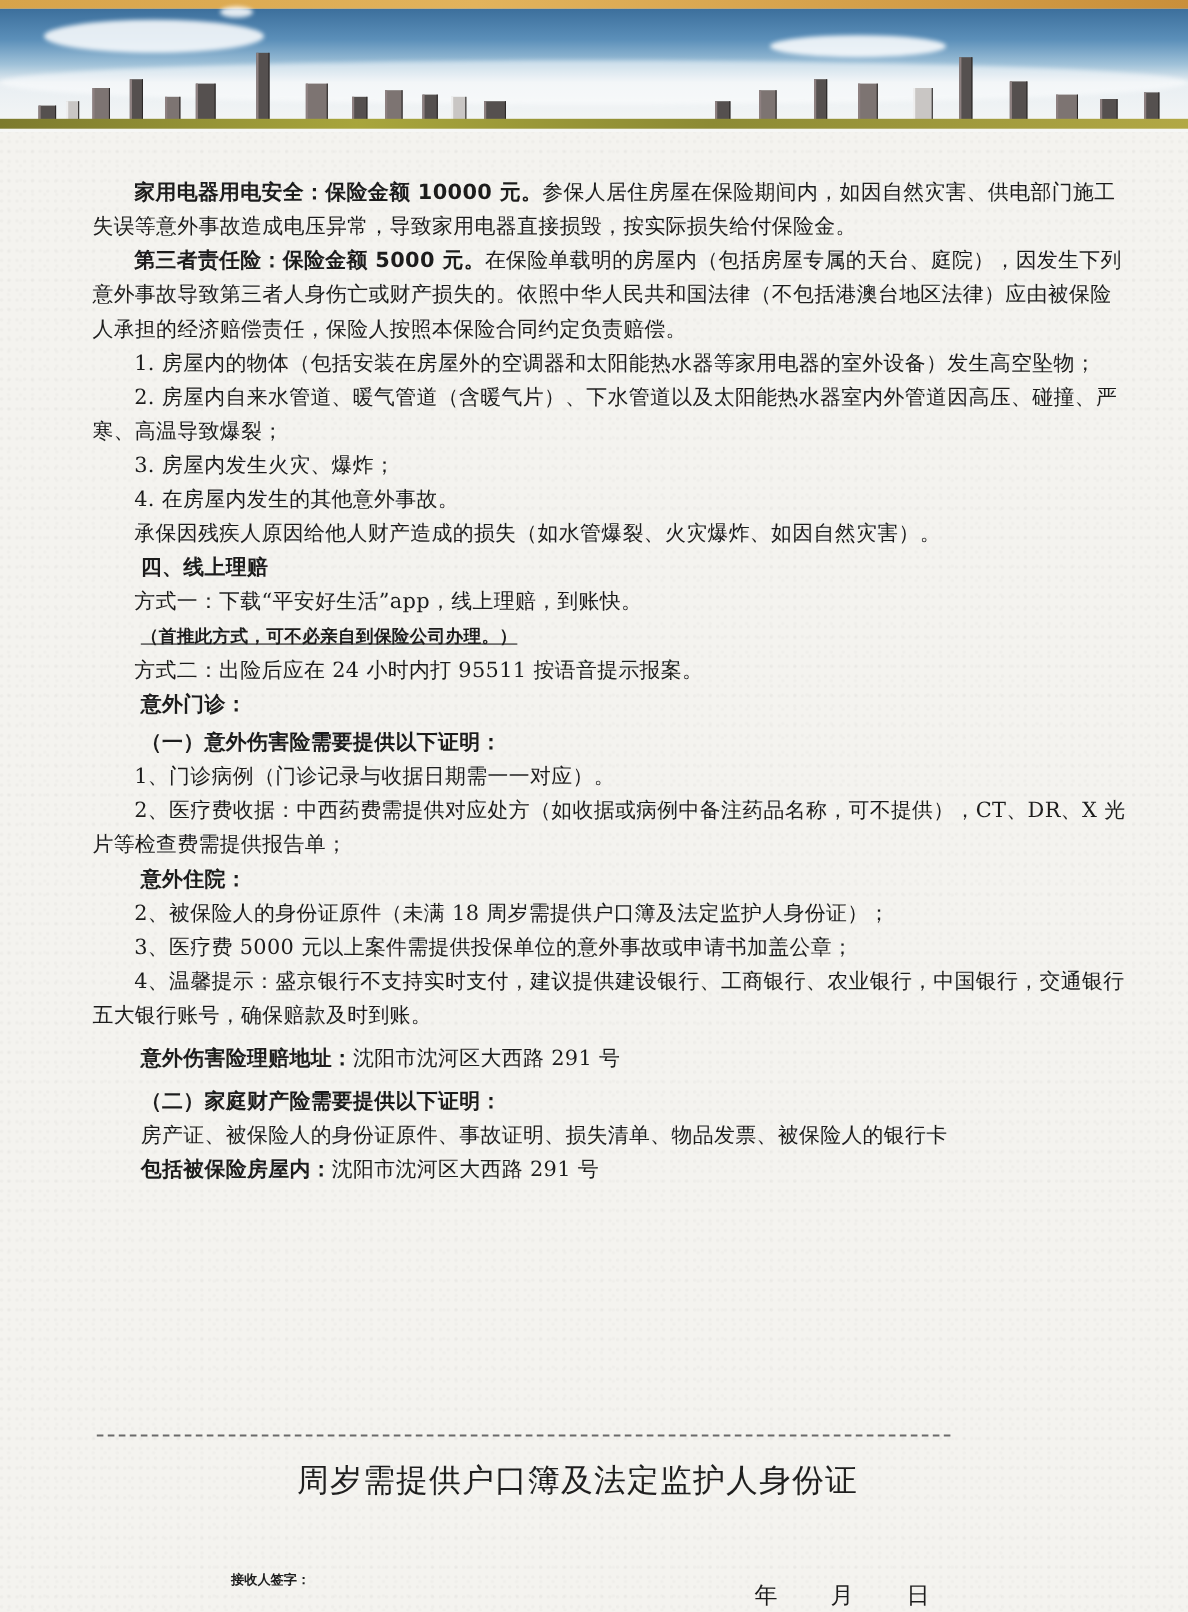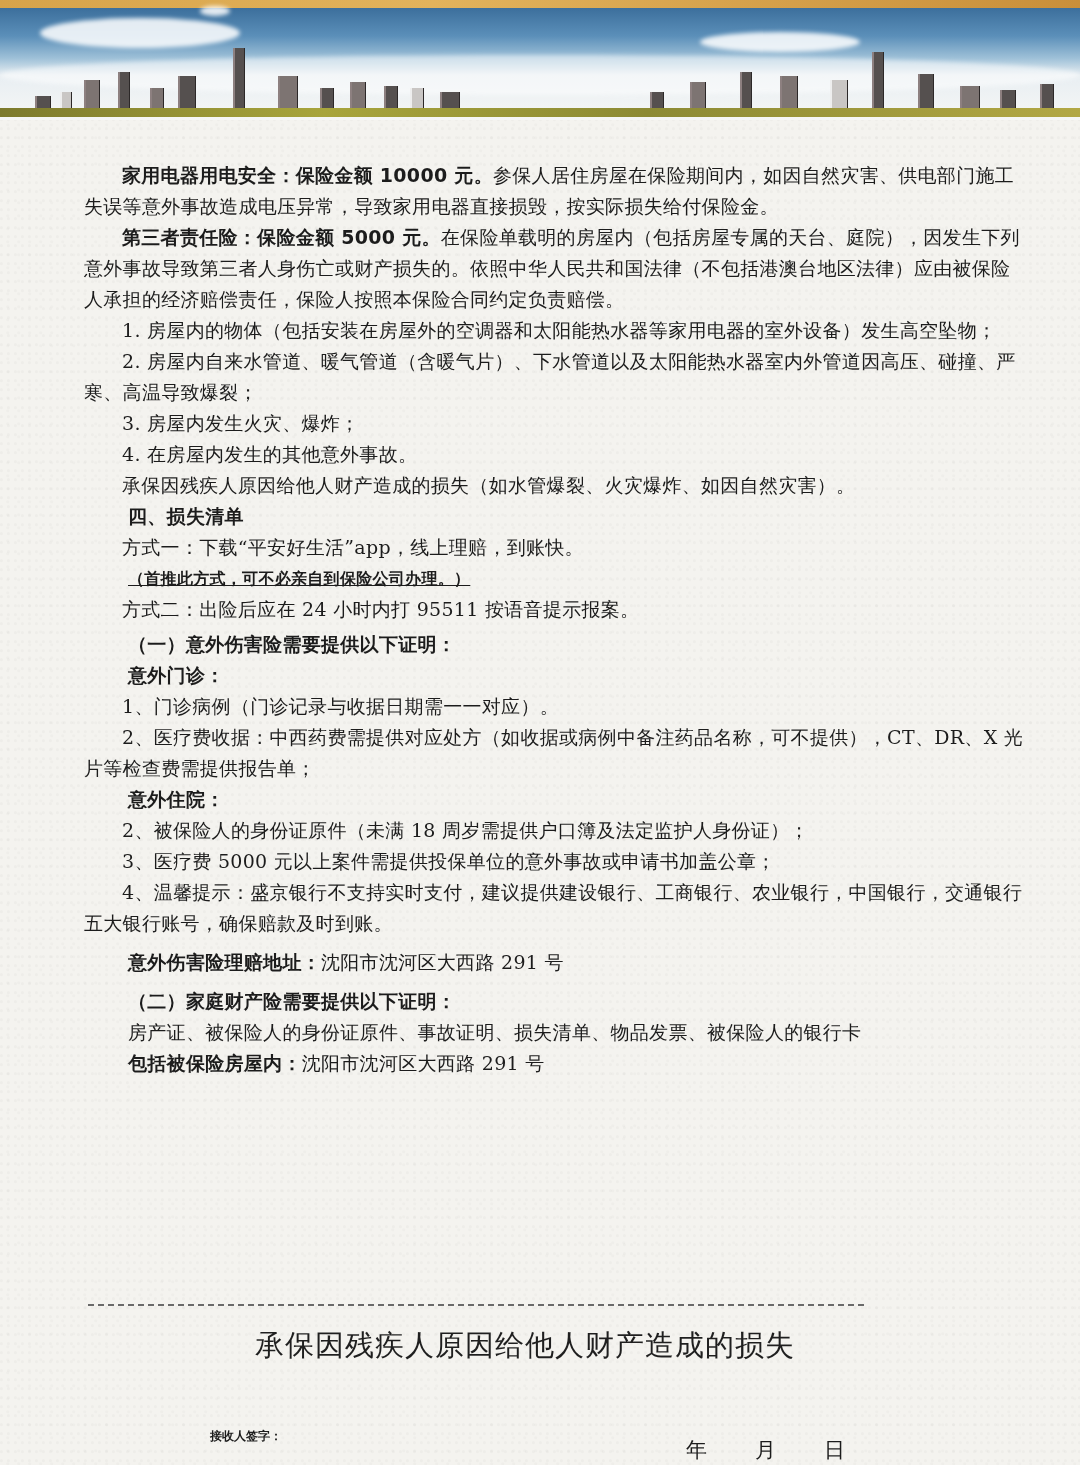--- a/index.html
+++ b/index.html
@@ -138,48 +138,48 @@
 
   <p class="para">
     <span class="bold">第三者责任险：保险金额 5000 元。</span><span>在保险单载明的房屋内（包括房屋专属的天台、庭院），因发生下列意外事故导致第三者人身伤亡或财产损失的。依照中华人民共和国法律（不包括港澳台地区法律）应由被保险人承担的经济赔偿责任，保险人按照本保险合同约定负责赔偿。</span>
   </p>
   <p class="item">1. 房屋内的物体（包括安装在房屋外的空调器和太阳能热水器等家用电器的室外设备）发生高空坠物；</p>
   <p class="item">2. 房屋内自来水管道、暖气管道（含暖气片）、下水管道以及太阳能热水器室内外管道因高压、碰撞、严寒、高温导致爆裂；</p>
   <p class="item">3. 房屋内发生火灾、爆炸；</p>
   <p class="item">4. 在房屋内发生的其他意外事故。</p>
   <p class="item">承保因残疾人原因给他人财产造成的损失（如水管爆裂、火灾爆炸、如因自然灾害）。</p>
 
-  <p class="sub-heading">四、损失清单</p>
+  <p class="sub-heading">四、线上理赔</p>
   <p class="item">方式一：下载“平安好生活”app，线上理赔，到账快。</p>
   <p class="note-bold" style="padding-left:44px;text-decoration:underline;">（首推此方式，可不必亲自到保险公司办理。）</p>
   <p class="item">方式二：出险后应在 24 小时内打 95511 按语音提示报案。</p>
 
+  <p class="sub-heading">意外门诊：</p>
   <p class="sub-heading sp-top">（一）意外伤害险需要提供以下证明：</p>
-  <p class="sub-heading">意外门诊：</p>
   <p class="item">1、门诊病例（门诊记录与收据日期需一一对应）。</p>
   <p class="item">2、医疗费收据：中西药费需提供对应处方（如收据或病例中备注药品名称，可不提供），CT、DR、X 光片等检查费需提供报告单；</p>
   <p class="sub-heading">意外住院：</p>
   <p class="item">2、被保险人的身份证原件（未满 18 周岁需提供户口簿及法定监护人身份证）；</p>
   <p class="item">3、医疗费 5000 元以上案件需提供投保单位的意外事故或申请书加盖公章；</p>
   <p class="item">4、温馨提示：盛京银行不支持实时支付，建议提供建设银行、工商银行、农业银行，中国银行，交通银行五大银行账号，确保赔款及时到账。</p>
 
   <p class="sp-top2" style="padding-left:44px;">
     <span class="bold">意外伤害险理赔地址：</span><span>沈阳市沈河区大西路 291 号</span>
   </p>
 
   <p class="sub-heading sp-top2">（二）家庭财产险需要提供以下证明：</p>
   <p style="padding-left:44px;">房产证、被保险人的身份证原件、事故证明、损失清单、物品发票、被保险人的银行卡</p>
   <p style="padding-left:44px;">
     <span class="bold">包括被保险房屋内：</span><span>沈阳市沈河区大西路 291 号</span>
   </p>
 </div>
 
 <div class="separator"></div>
 
-<div class="receipt-title">承保因残疾人原因给他人财产造成的损失</div>
+<div class="receipt-title">周岁需提供户口簿及法定监护人身份证</div>
 
 <div class="signature-label">接收人签字：</div>
 
 <div class="date-fields">
   <span>年</span>
   <span>月</span>
   <span>日</span>
 </div>
 
 </body></html>

